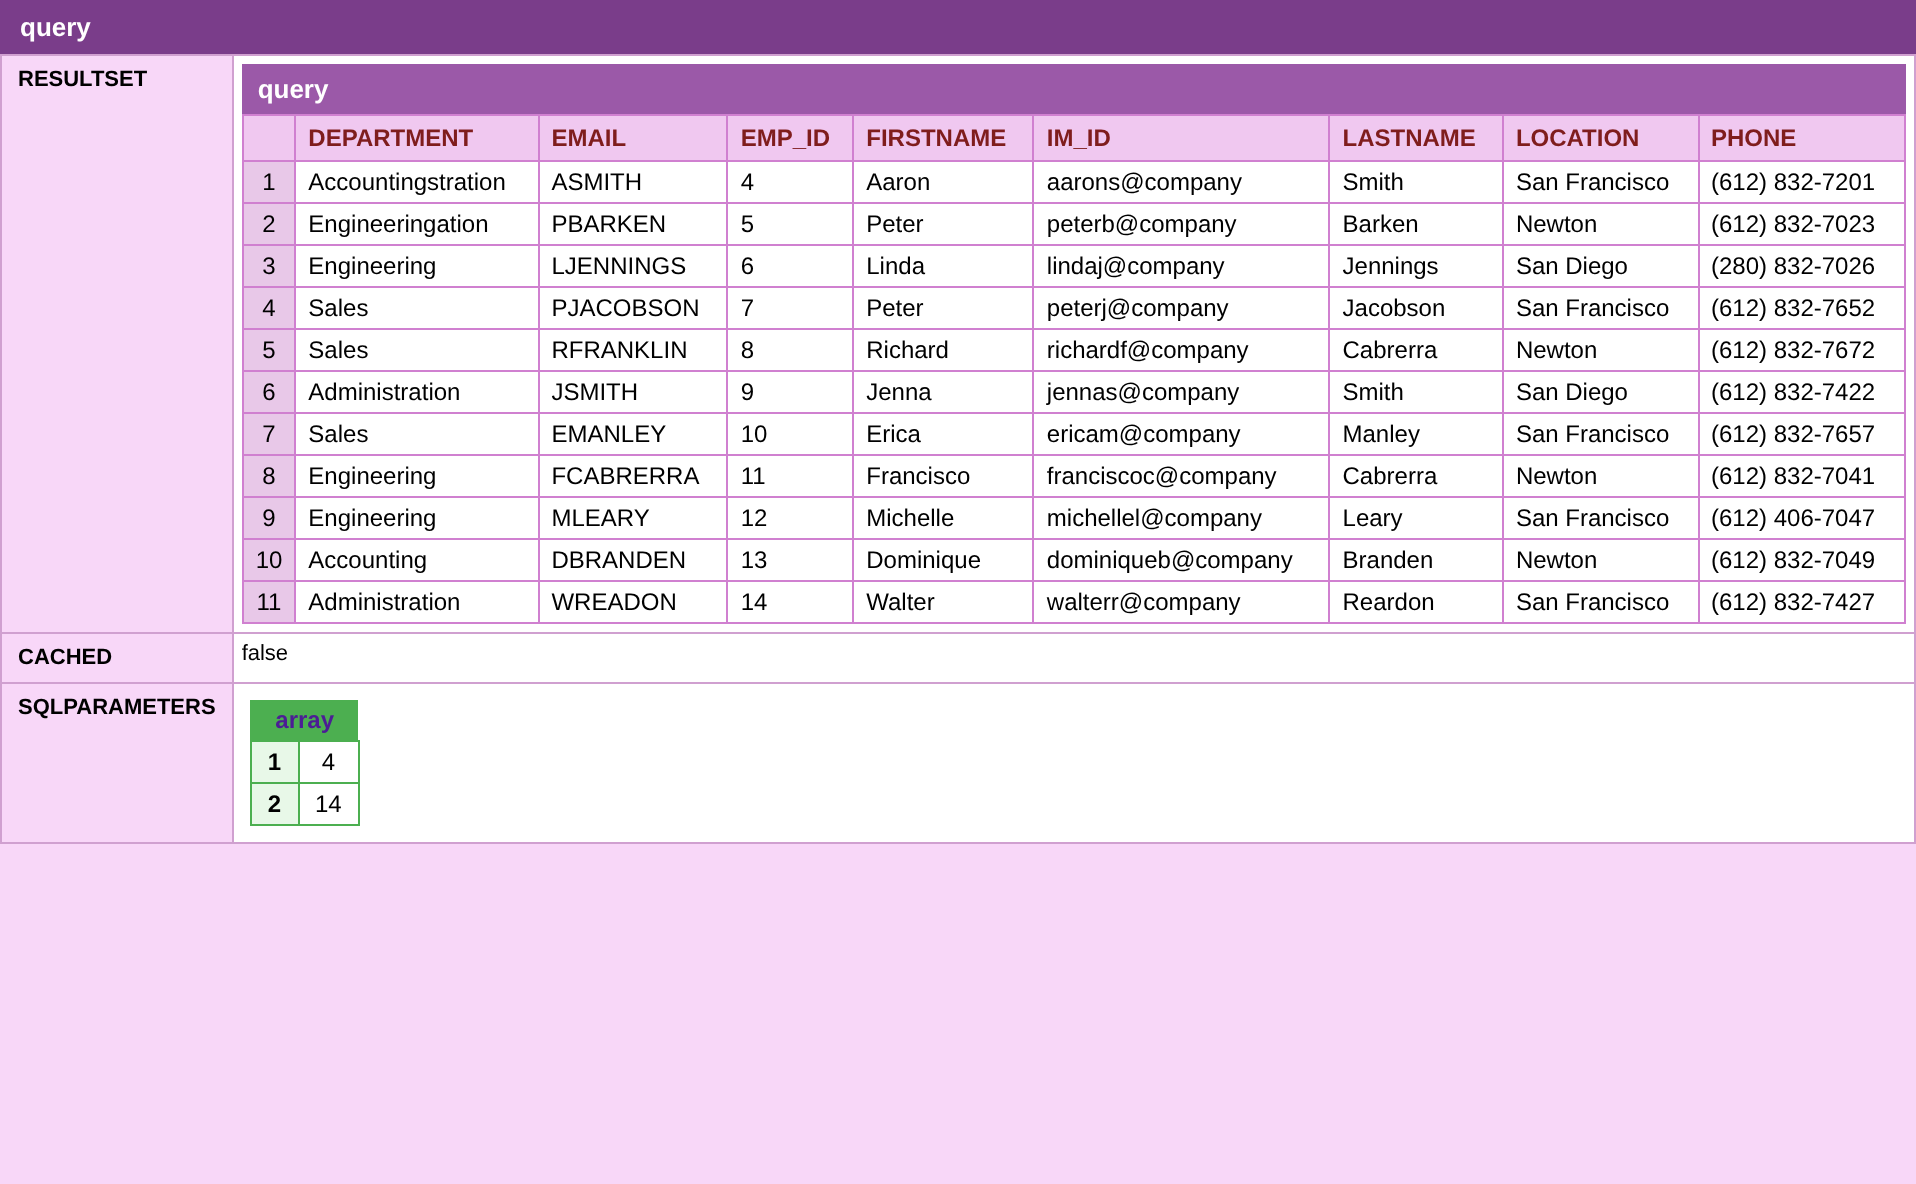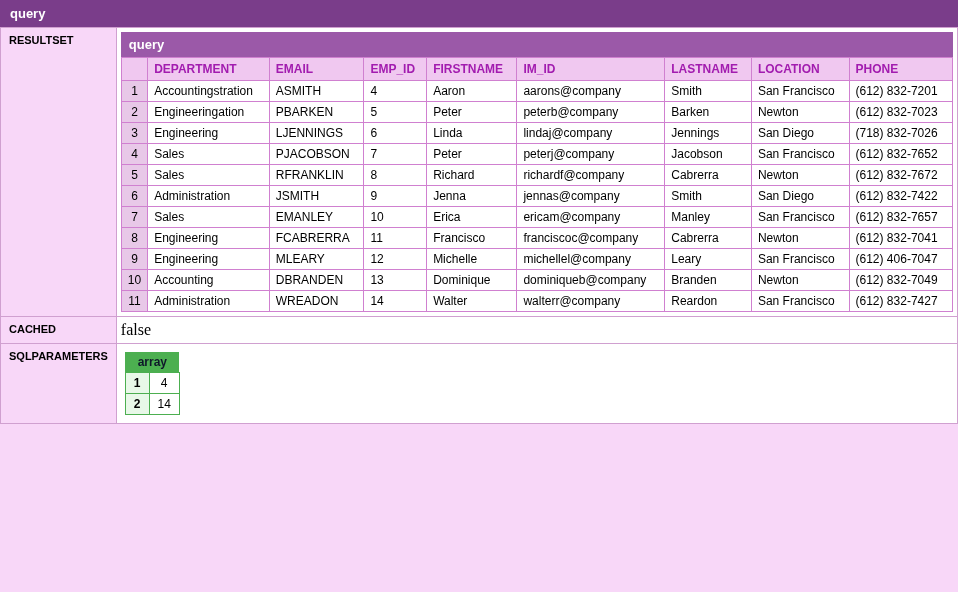--- a/index.html
+++ b/index.html
@@ -49,47 +49,46 @@
       width: 100%;
       border-collapse: collapse;
       font-size: 12px;
     }
     .inner-table th {
       background: #f0c8f0;
       border: 1px solid #d080d0;
       padding: 4px 6px;
       text-align: left;
       font-weight: bold;
-      color: #a21caf;
+      color: #7f1d1d;
     }
     .inner-table td {
       border: 1px solid #d080d0;
       padding: 3px 6px;
       background: #fff;
       color: #000;
     }
     .inner-table td.row-num {
       background: #e8c8e8;
       color: #000;
       text-align: center;
       font-weight: normal;
       width: 24px;
     }
     .value-text {
       padding: 5px 8px;
-      font-size: 16px;
-      font-family: Liberation Serif, serif;
+      font-size: 11px;
     }
     .array-table {
       border-collapse: collapse;
       margin: 4px;
     }
     .array-header {
       background: #4caf50;
-      color: #0f172a;
+      color: #4c1d95;
       font-weight: bold;
       text-align: center;
       padding: 3px 10px;
       font-size: 12px;
     }
     .array-table td {
       border: 1px solid #4caf50;
       padding: 3px 8px;
       text-align: center;
       background: white;
@@ -154,21 +153,21 @@
     </tr>
               <tr>
       <td class="row-num">3</td>
       <td>Engineering</td>
       <td>LJENNINGS</td>
       <td>6</td>
       <td>Linda</td>
       <td>lindaj@company</td>
       <td>Jennings</td>
       <td>San Diego</td>
-      <td>(718) 832-7026</td>
+      <td>(280) 832-7026</td>
     </tr>
               <tr>
       <td class="row-num">4</td>
       <td>Sales</td>
       <td>PJACOBSON</td>
       <td>7</td>
       <td>Peter</td>
       <td>peterj@company</td>
       <td>Jacobson</td>
       <td>San Francisco</td>

